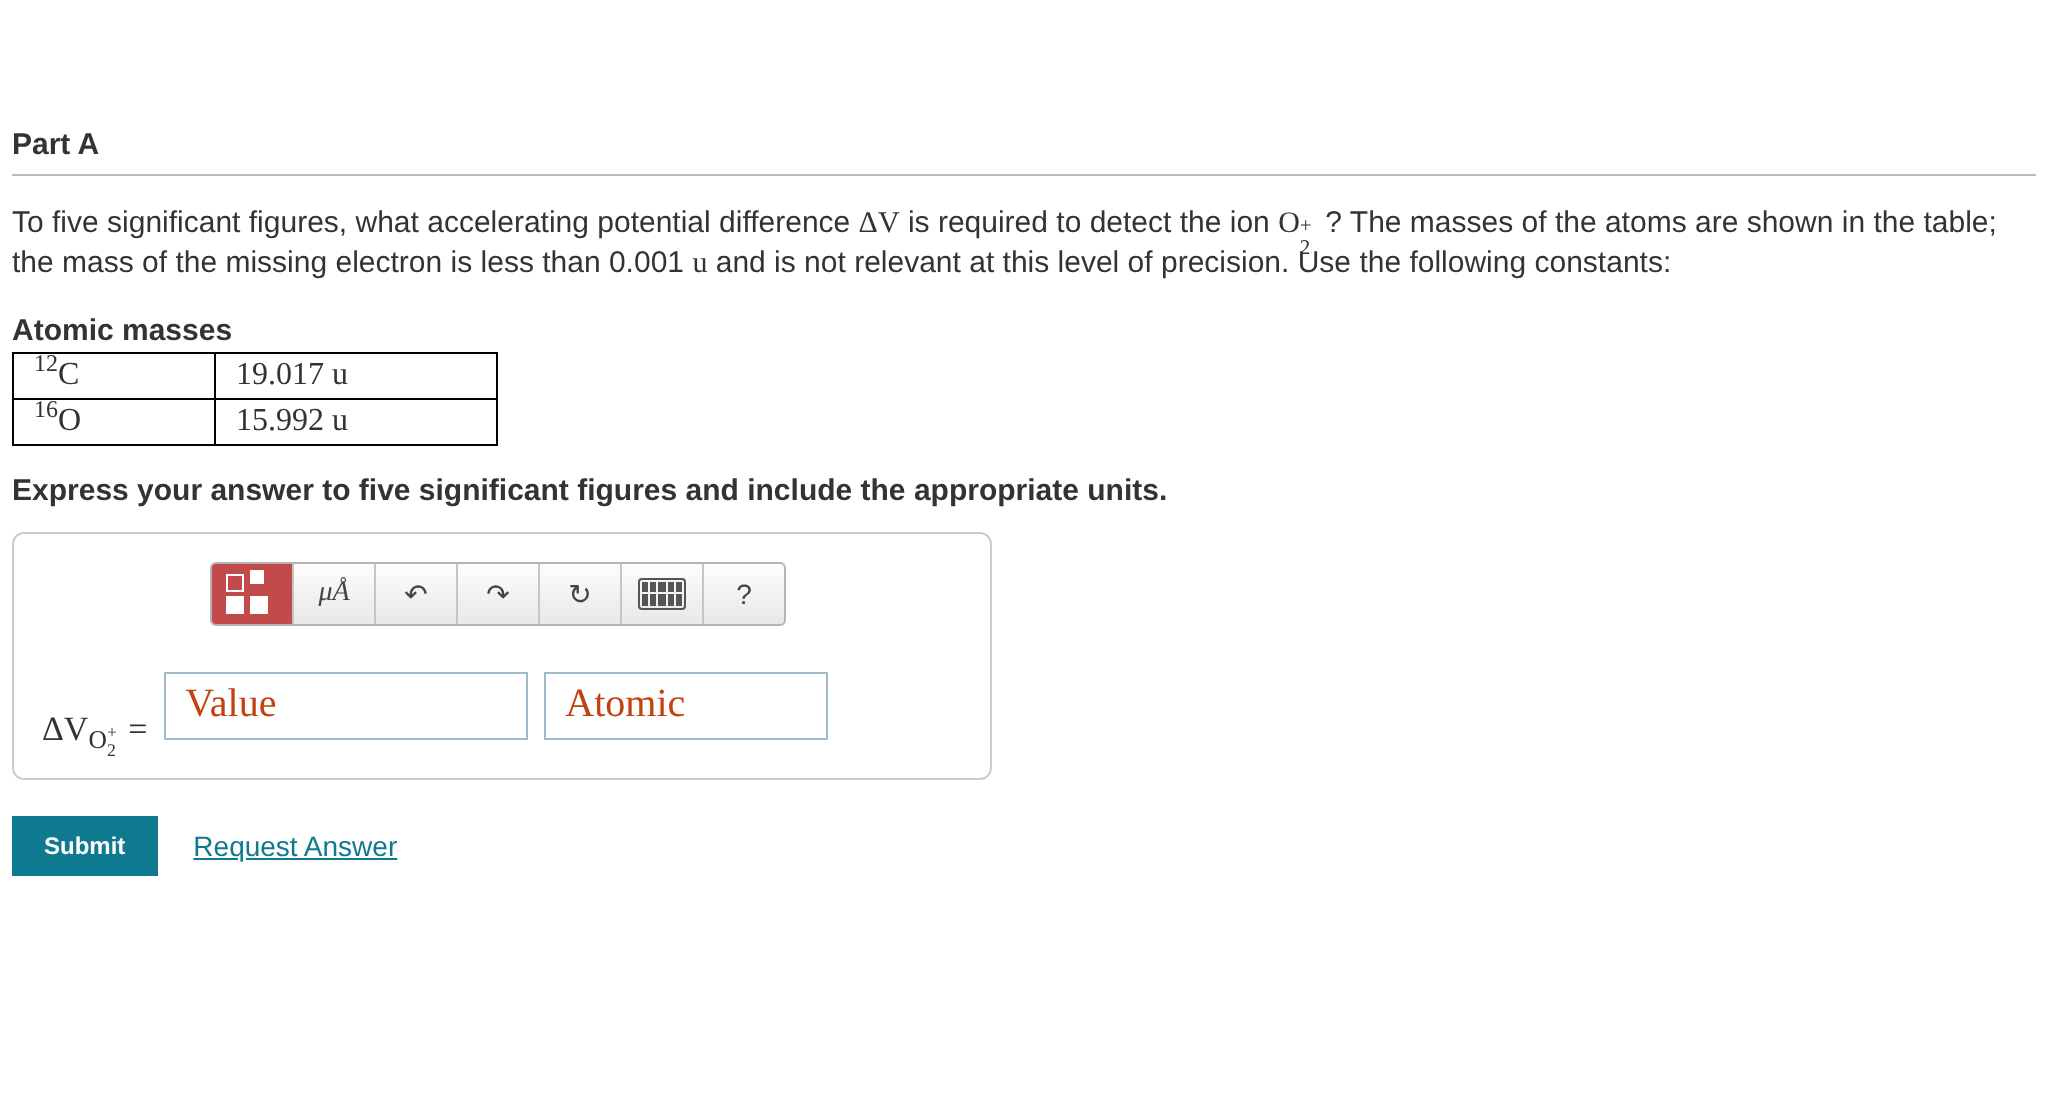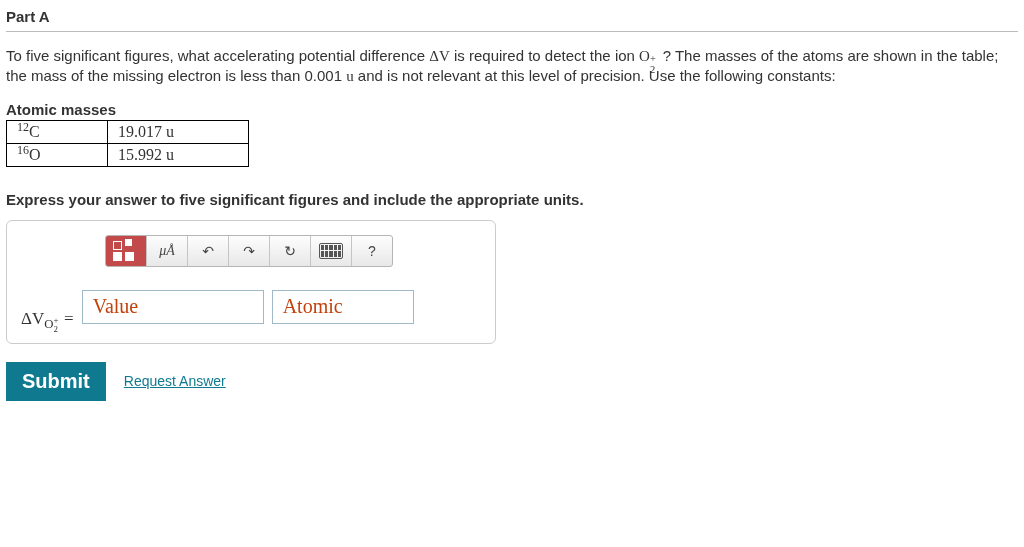--- a/index.html
+++ b/index.html
@@ -6,36 +6,37 @@
     font-family: Arial, Helvetica, sans-serif;
     font-size: 15px;
     color: #333;
     margin: 0;
     padding: 0 6px;
     width: 1012px;
   }
   .part-header {
     font-weight: bold;
     font-size: 15px;
-    padding: 8px 0 6px 0;
+    padding: 24px 0 6px 0;
     border-bottom: 1px solid #bbb;
     margin-bottom: 14px;
+    margin-top: 40px;
   }
   .question-body {
     line-height: 1.35;
     margin-bottom: 14px;
   }
   .serif { font-family: "Times New Roman", Times, serif; }
   .table-title {
     font-weight: bold;
     margin-bottom: 2px;
   }
   table.masses {
     border-collapse: collapse;
-    margin-bottom: 24px;
+    margin-bottom: 14px;
   }
   table.masses td {
     border: 1px solid #000;
     padding: 2px 10px;
     font-family: "Times New Roman", Times, serif;
     font-size: 16px;
     min-width: 80px;
   }
   table.masses td:last-child { min-width: 120px; }
   .instruction {
@@ -116,21 +117,21 @@
     margin-top: 18px;
     display: flex;
     align-items: center;
     gap: 18px;
   }
   .submit-btn {
     background: #0f7a8f;
     color: #fff;
     border: none;
     padding: 8px 16px;
-    font-size: 20px;
+    font-size: 12px;
     font-weight: bold;
     cursor: pointer;
   }
   .request-link {
     color: #0f7a8f;
     font-weight: normal;
     font-size: 14px;
     text-decoration: underline;
     cursor: pointer;
   }

